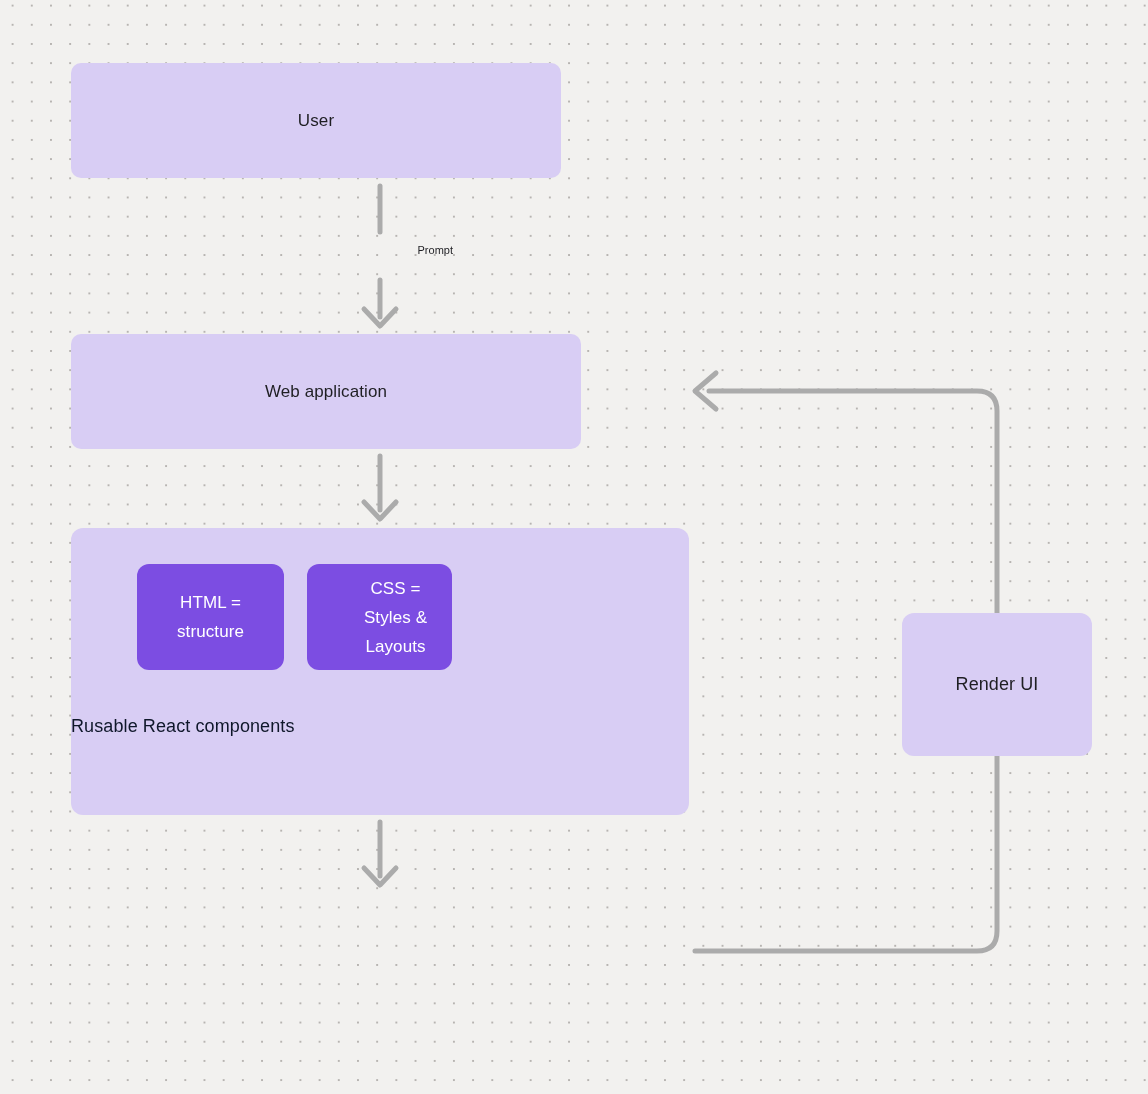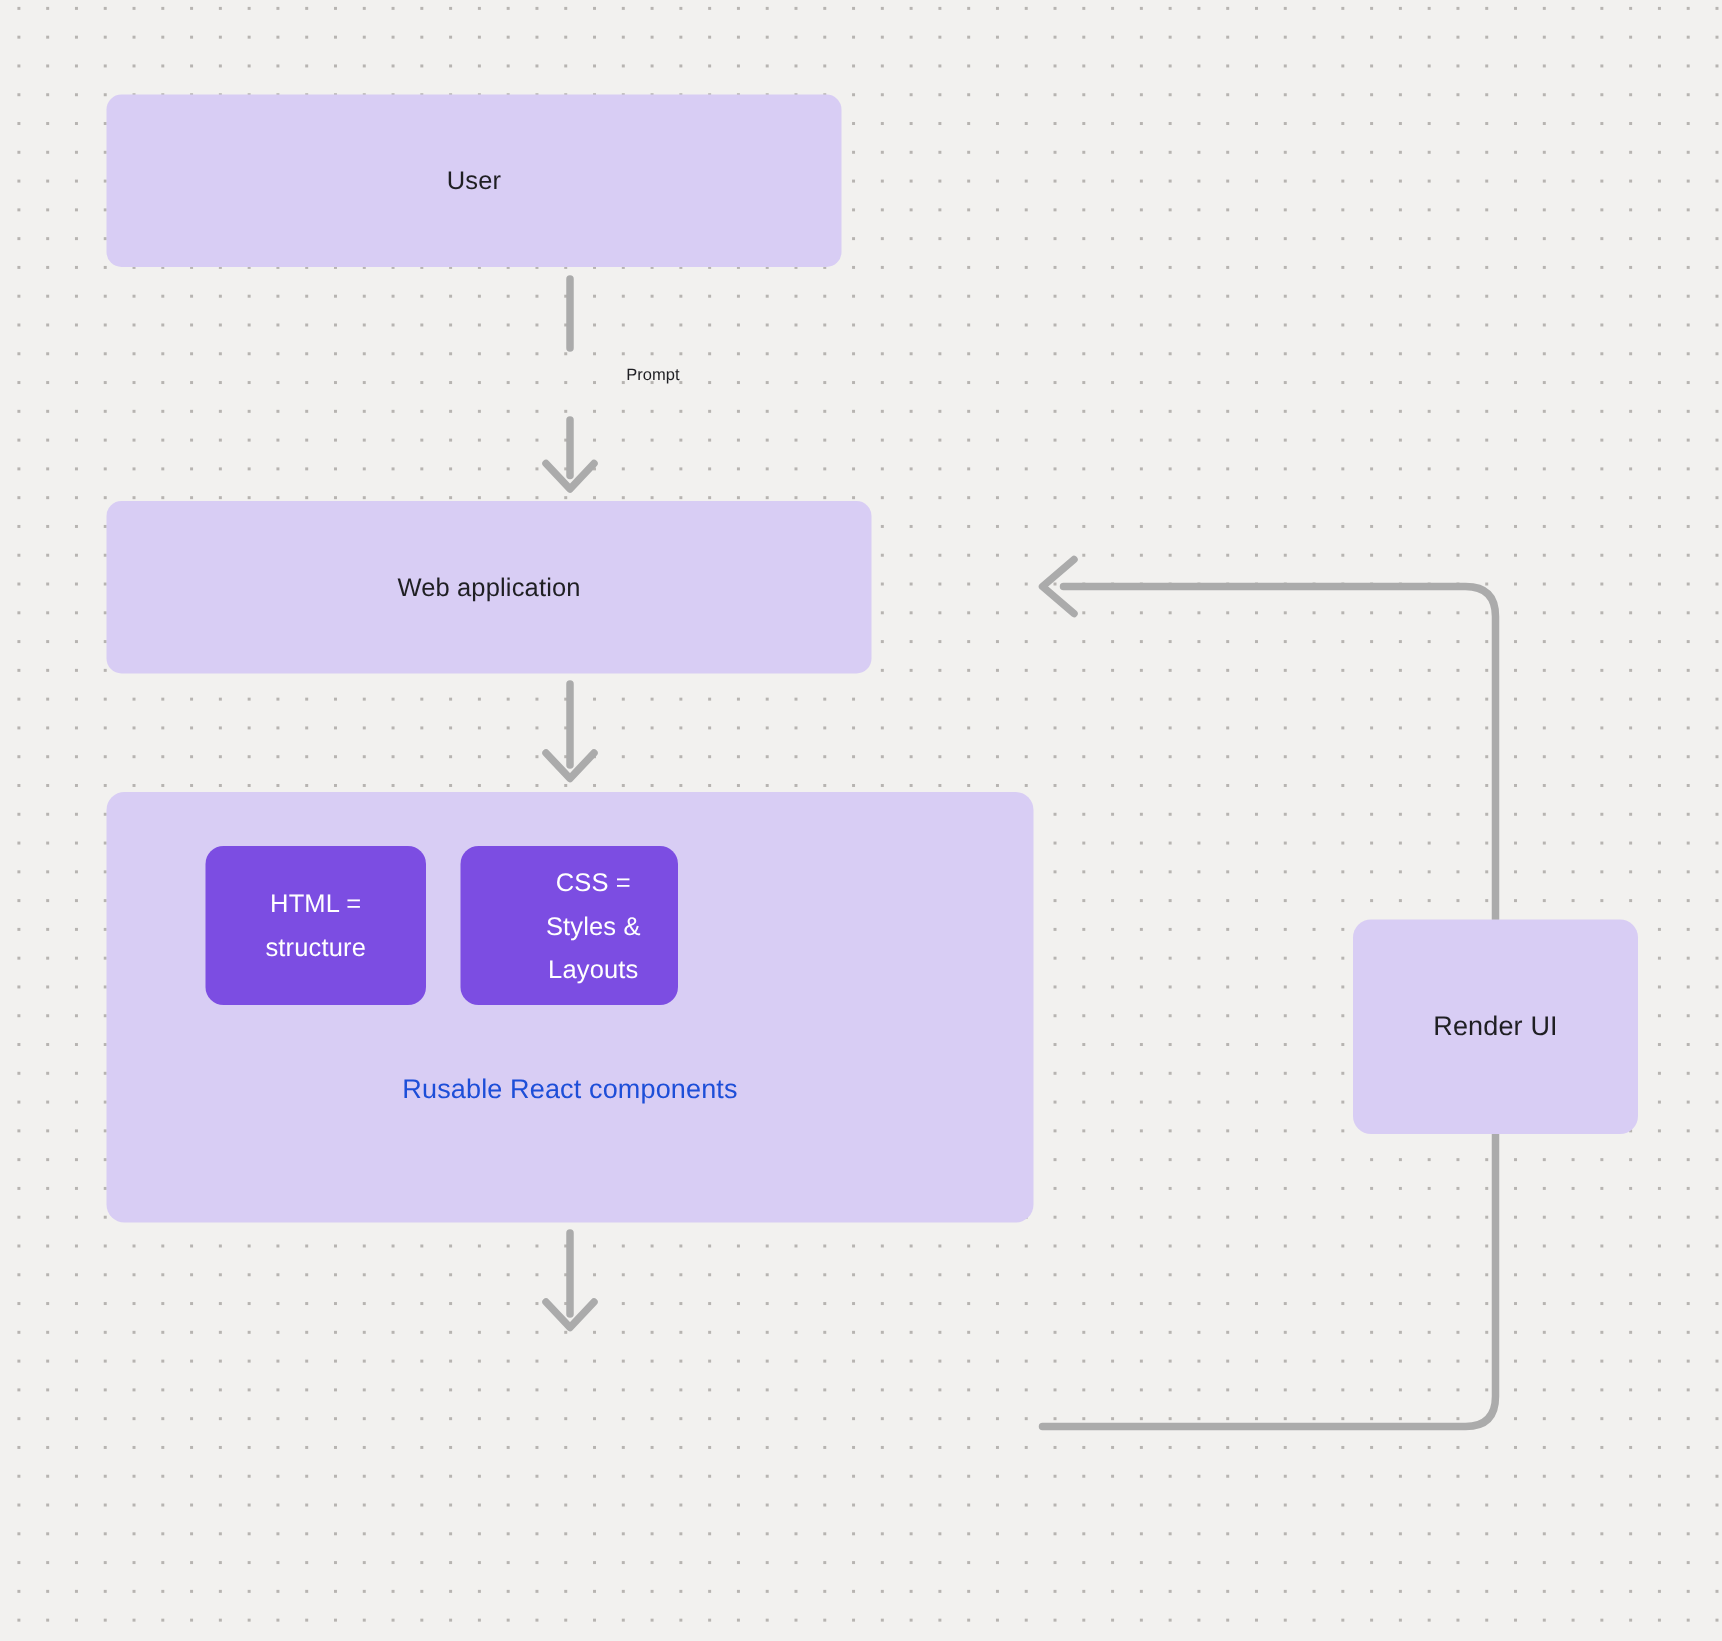--- a/index.html
+++ b/index.html
@@ -55,22 +55,22 @@
   }
   #chip-html { left: 66px;  width: 147px; }
   #chip-css  { left: 236px; width: 145px; padding-left: 46px; }
   #chip-js   { left: 407px; width: 147px; }
 
   .group-caption {
     position: absolute;
     left: 0;
     right: 0;
     top: 188px;
-    text-align: center;
-    color: #1d4ed8;
+    text-align: left;
+    color: #0f172a;
     font-size: 18px;
     font-weight: 500;
   }
 
   #edge-label-prompt {
     position: absolute;
     left: 307px;
     top: 244px;
     width: 146px;
     text-align: right;

